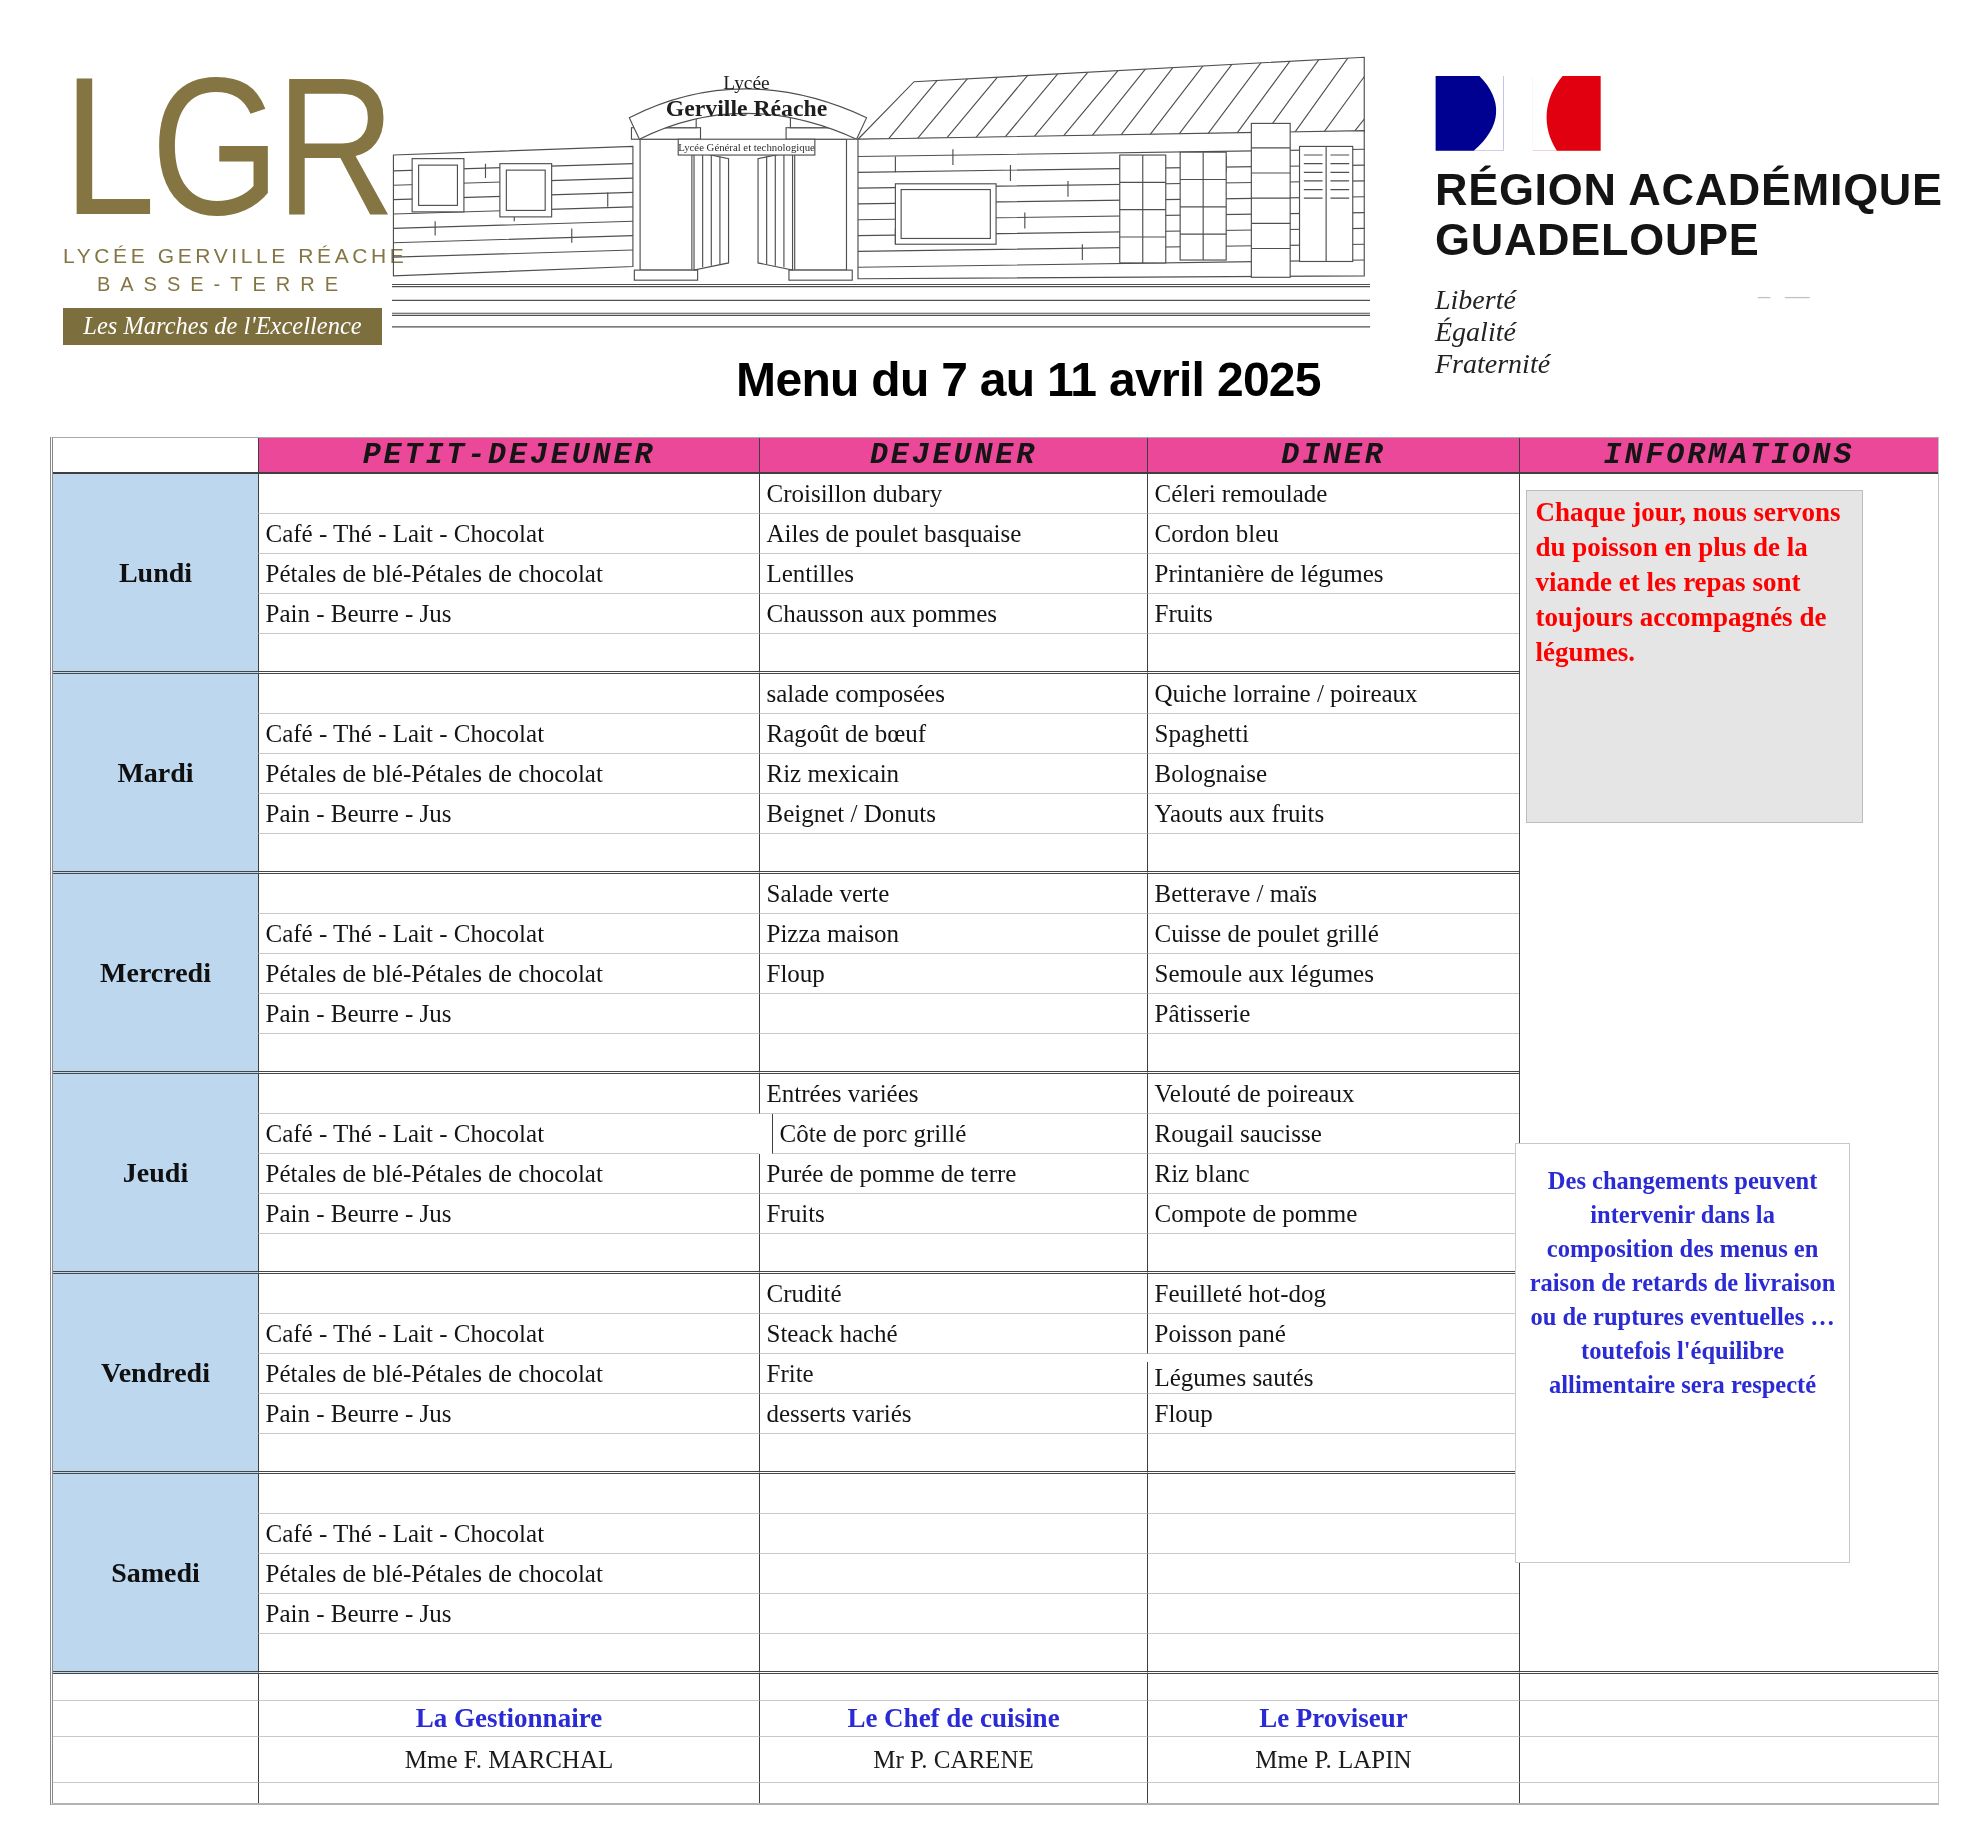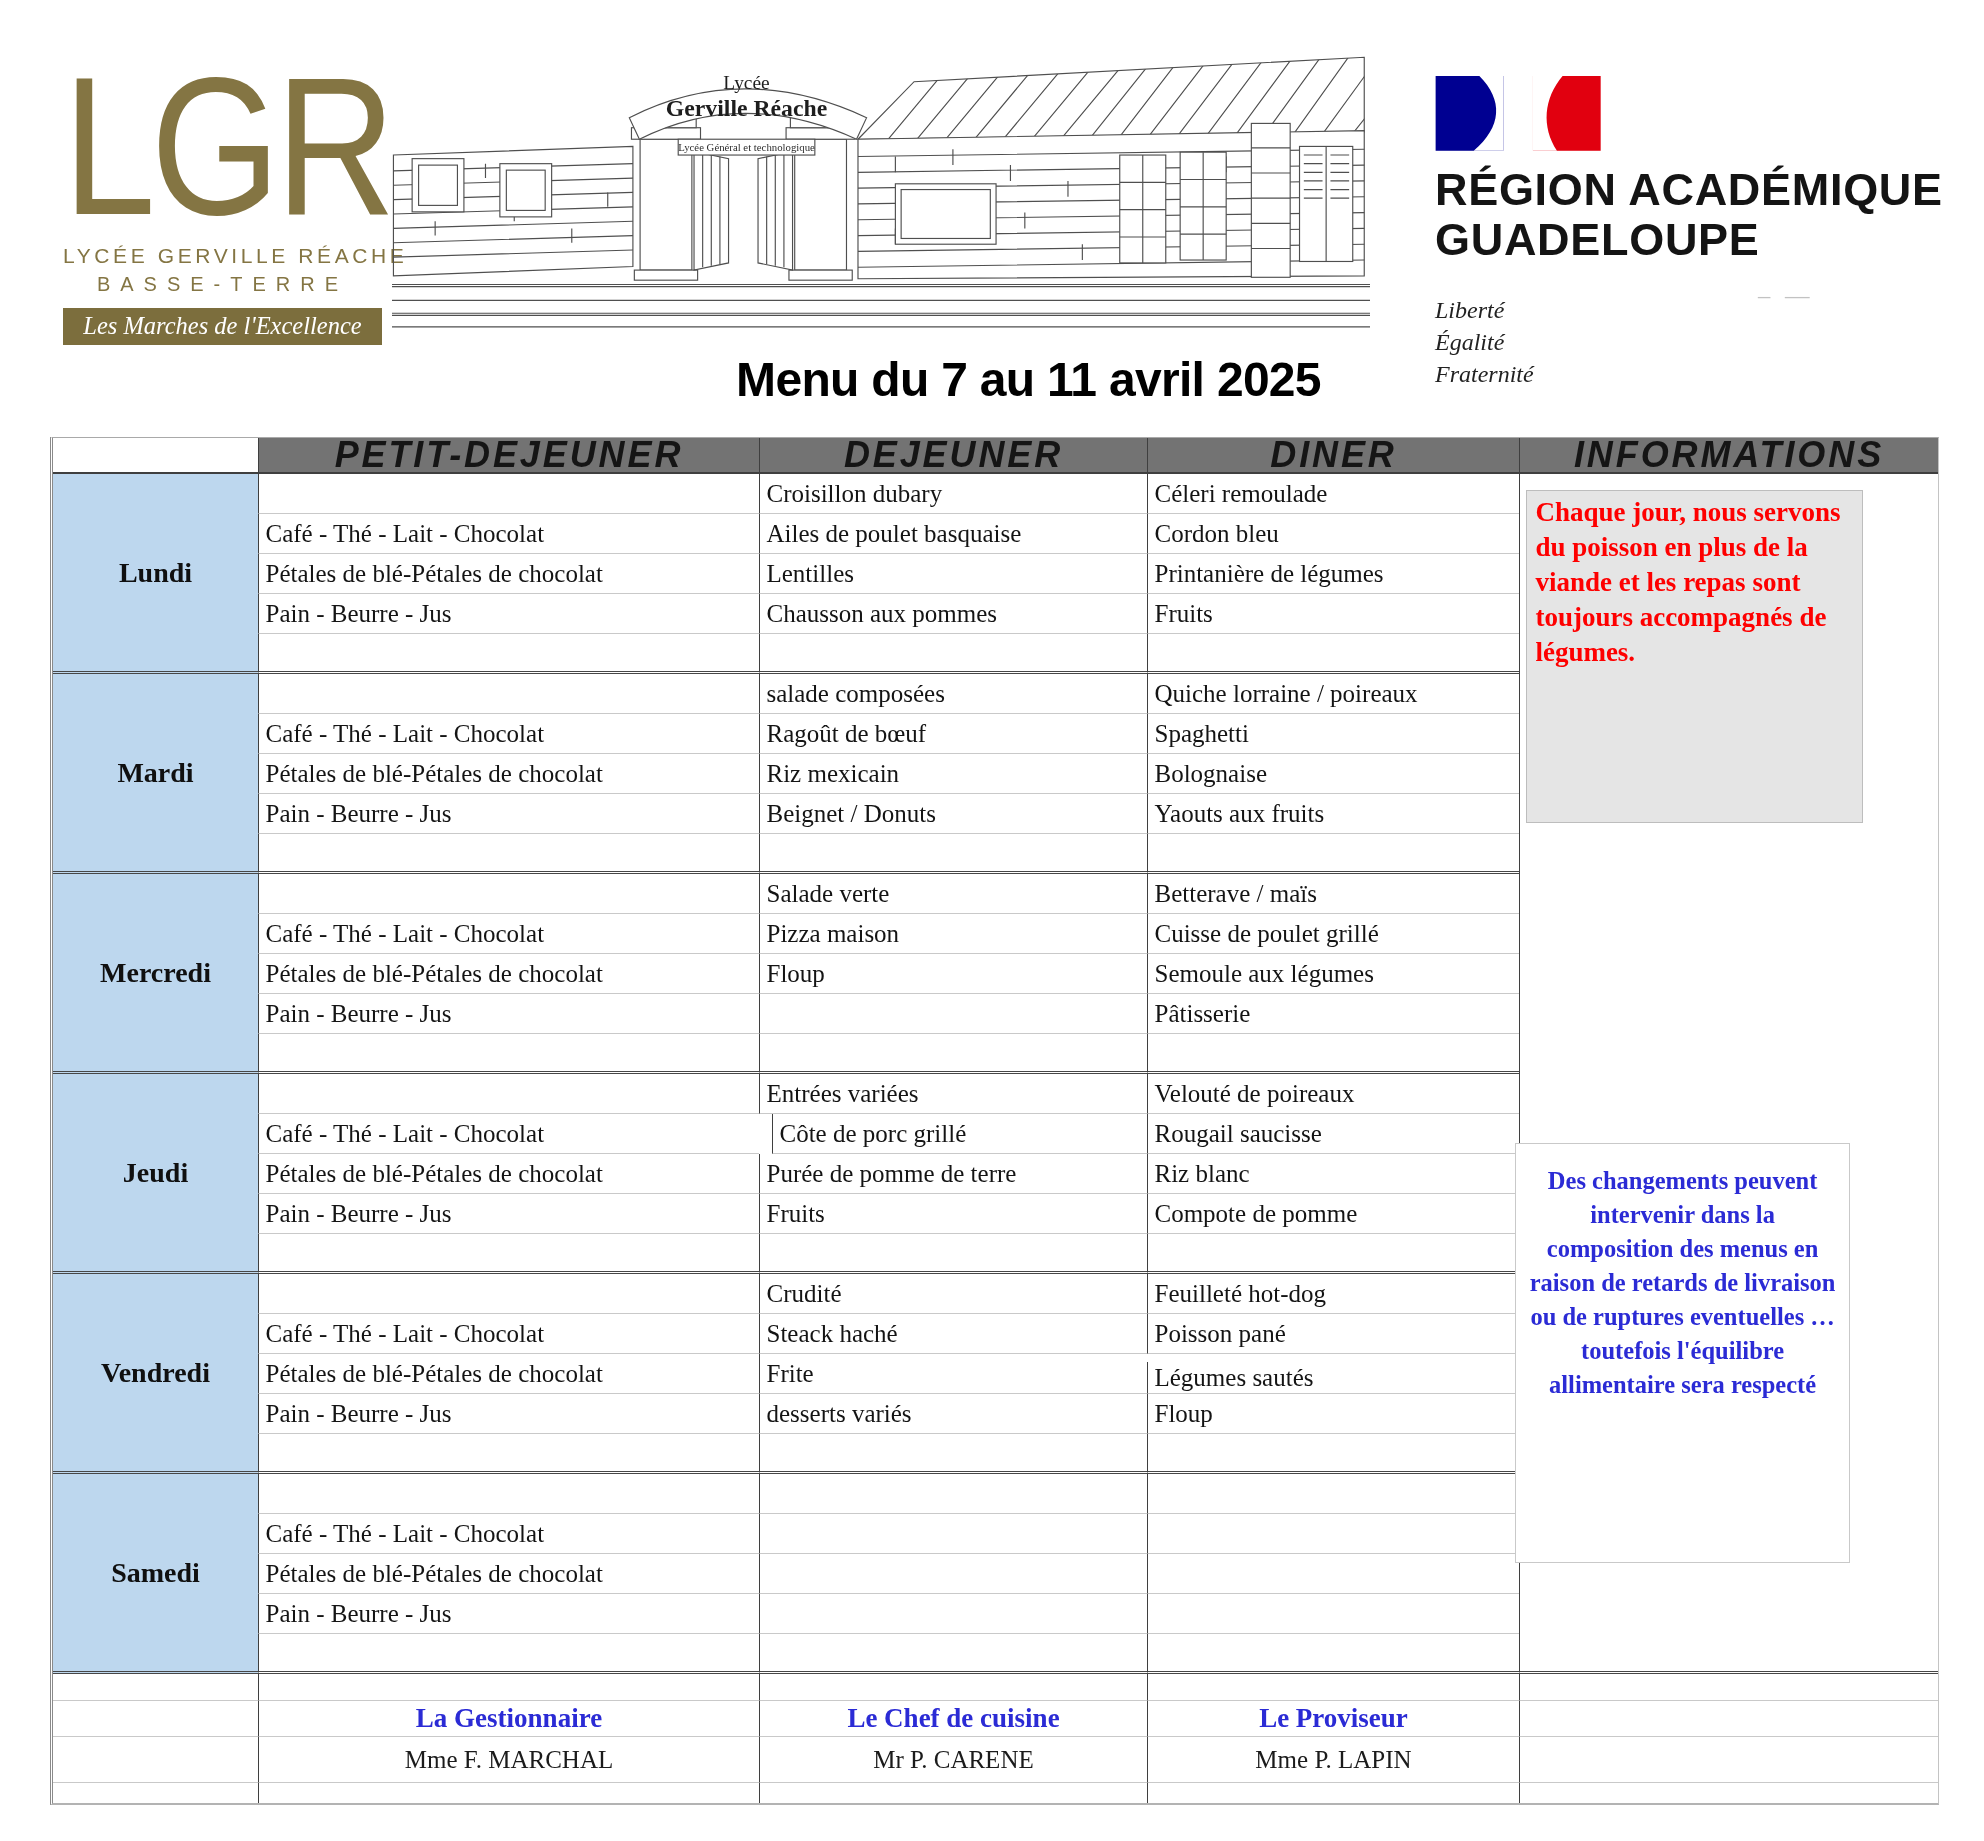--- a/index.html
+++ b/index.html
@@ -16,40 +16,40 @@
             color:#847543;text-align:center;white-space:nowrap;}
   .lgr-banner{margin-top:11.5px;background:#7c6e3d;color:#fff;height:37px;display:flex;align-items:center;
               justify-content:center;font-style:italic;font-size:24.5px;white-space:nowrap;}
 
   .building{position:absolute;left:392px;top:47px;width:978px;height:288px;}
 
   .region{position:absolute;left:1435px;top:76px;width:547px;}
   .region-flag{width:167px;height:79px;display:block;}
   .region-name{margin-top:10px;font-family:"Liberation Sans",sans-serif;font-weight:bold;font-size:45px;
                line-height:50px;color:#141414;letter-spacing:0.7px;white-space:nowrap;}
-  .region-motto{margin-top:29px;font-style:italic;font-size:24px;line-height:32px;color:#222;}
+  .region-motto{margin-top:19px;font-style:italic;font-size:28px;line-height:32px;color:#222;}
   .artifact-dashes{position:absolute;left:1758px;top:282px;color:#c2c2c2;font-size:24.5px;letter-spacing:4.3px;}
 
   
   .page-title{position:absolute;left:0;top:352px;width:1985px;text-align:center;
               font-family:"Liberation Sans",sans-serif;font-weight:bold;font-size:48px;color:#000;letter-spacing:-0.7px;padding-left:36px;}
 
   
   .menu-grid{position:absolute;left:50px;top:437px;display:grid;
              grid-template-columns:205px 501px 388px 372px 419px;
              grid-template-rows:36px repeat(30,40px) 27px 36px 46px 20px;
              border-left:3.6px double #8a8a8a;border-top:1.4px solid #a9a9a9;
              border-right:1.4px solid #c4c4c4;border-bottom:2.9px double #b3b3b3;background:#fff;}
   .menu-grid>div{box-sizing:border-box;}
 
   .h-corner{grid-column:1;grid-row:1;background:#fff;border-bottom:2.2px solid #3f3f3f;}
-  .h-cell{grid-row:1;background:#737373;border-bottom:2.2px solid #3f3f3f;border-left:1.4px solid #3f3f3f;
+  .h-cell{grid-row:1;background:#ec4899;border-bottom:2.2px solid #3f3f3f;border-left:1.4px solid #3f3f3f;
           display:flex;align-items:center;justify-content:center;
-          font-family:Liberation Sans, sans-serif;font-weight:bold;font-style:italic;
-          font-size:36px;letter-spacing:2.9px;color:#151515;}
+          font-family:Liberation Mono, monospace;font-weight:bold;font-style:italic;
+          font-size:30px;letter-spacing:2.9px;color:#151515;}
 
   .day-cell{grid-column:1;background:#BDD7EE;border-bottom:3.6px double #474747;
             display:flex;align-items:center;justify-content:center;
             font-weight:bold;font-size:28px;color:#101010;}
   .food-cell{border-left:1.4px solid #3f3f3f;border-bottom:1.4px solid #c9c9c9;
              display:flex;align-items:center;padding-left:6.5px;font-size:25px;color:#141414;white-space:nowrap;}
   .food-cell.block-end{border-bottom:3.6px double #474747;}
 
   .info-cell{grid-column:5;grid-row:2 / span 30;border-left:1.4px solid #3f3f3f;
              border-bottom:3.6px double #474747;position:relative;background:#fff;}

